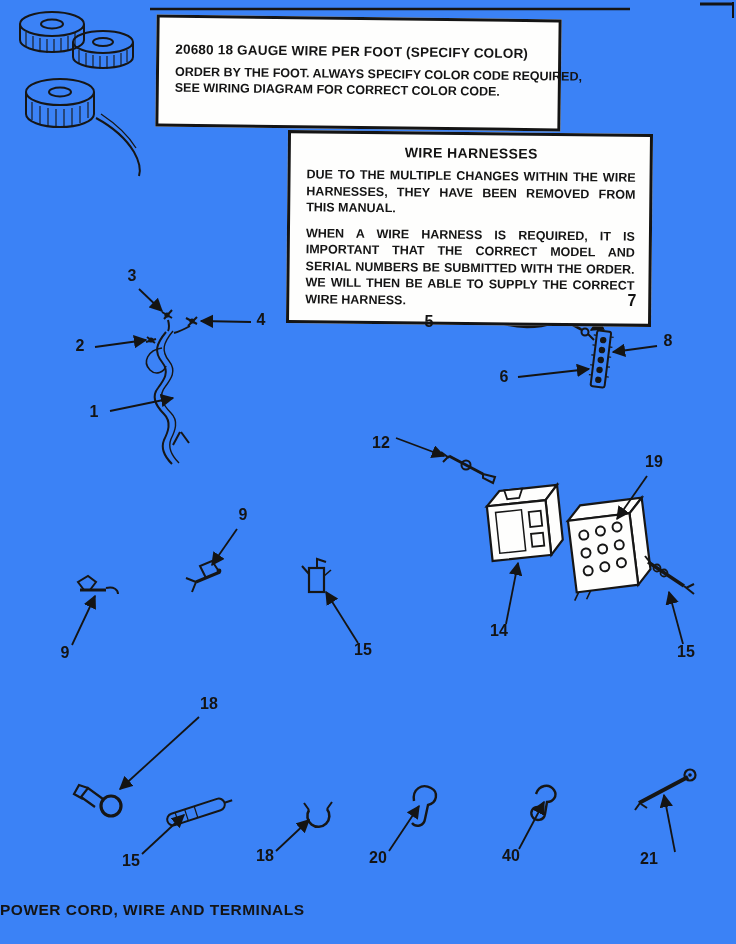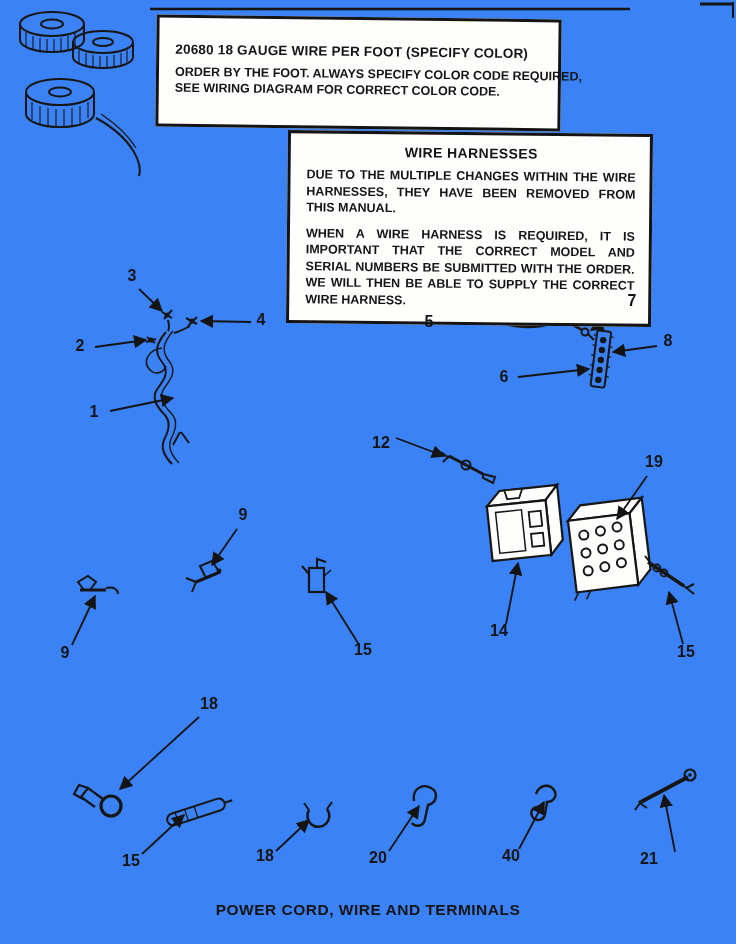--- a/index.html
+++ b/index.html
@@ -6,21 +6,21 @@
   .page{position:relative;width:736px;height:944px;background:#3b82f6;font-family:Liberation Sans, sans-serif;color:#141414;overflow:hidden;margin:0 auto}
   .art{position:absolute;left:0;top:0}
   .box{position:absolute;border:3px solid #141414;background:#fefefd;box-sizing:border-box}
   .box1{left:156px;top:17px;width:405px;height:112px;padding:24px 14px 0 16px;transform:rotate(0.7deg)}
   .b1-title{font-weight:bold;font-size:13.5px;letter-spacing:.2px;margin-bottom:7px;white-space:nowrap}
   .b1-line{font-weight:bold;font-size:12.5px;line-height:1.3;white-space:nowrap}
   .box2{left:287px;top:132px;width:365px;padding:8px 14px 4px 16px;transform:rotate(0.6deg)}
   .b2-title{text-align:center;font-weight:bold;font-size:14px;margin:2px 0 7px;letter-spacing:.4px}
   .b2-para{font-weight:bold;font-size:12.5px;line-height:1.32;text-align:justify;margin:0 0 9px}
   .callout{position:absolute;width:24px;text-align:center;font-weight:bold;font-size:16px;line-height:1}
-  .caption{position:absolute;left:0;right:0;top:901px;text-align:center;font-weight:bold;font-size:15.5px;letter-spacing:.5px}
+  .caption{position:absolute;left:0;right:0;top:901px;text-align:left;font-weight:bold;font-size:15.5px;letter-spacing:.5px}
 </style>
 </head>
 <body>
 
 <div class="page">
 
   <svg class="art" width="736" height="944" viewBox="0 0 736 944">
     <defs>
       <marker id="arrow" viewBox="0 0 10 10" refX="9" refY="5" markerWidth="7.5" markerHeight="7.5" orient="auto">
         <path d="M0,0 L10,5 L0,10 z" fill="#141414"></path>

